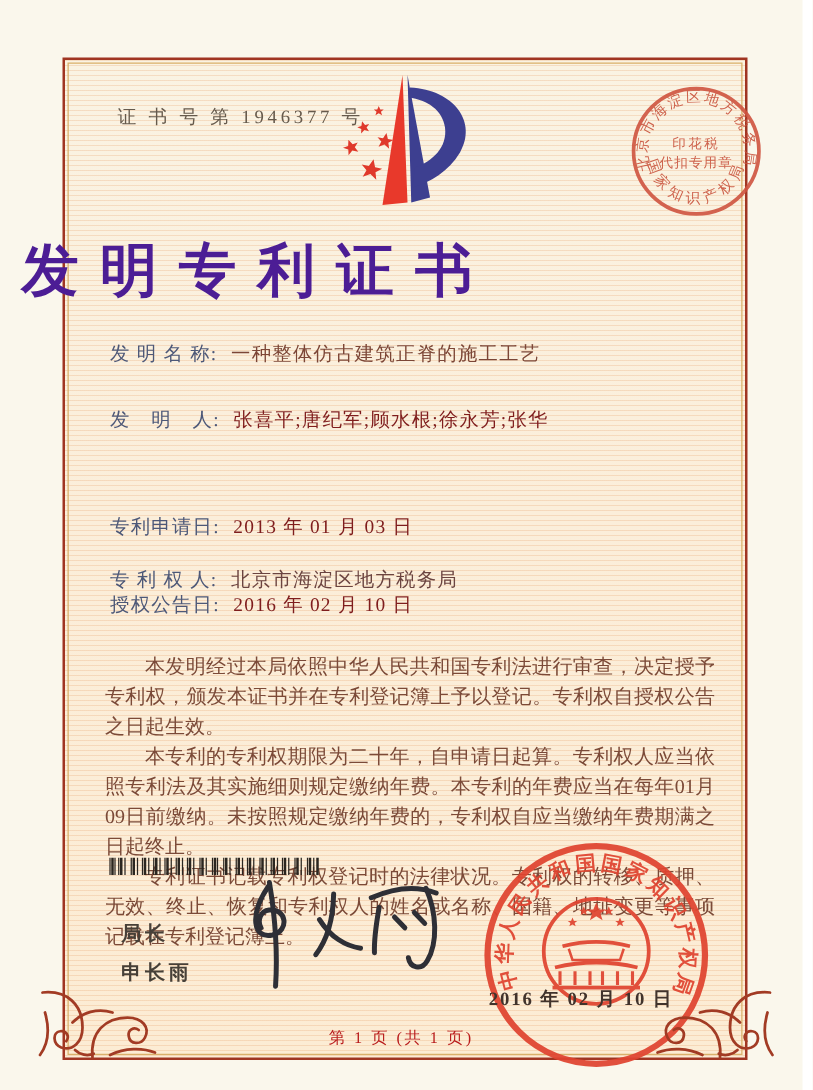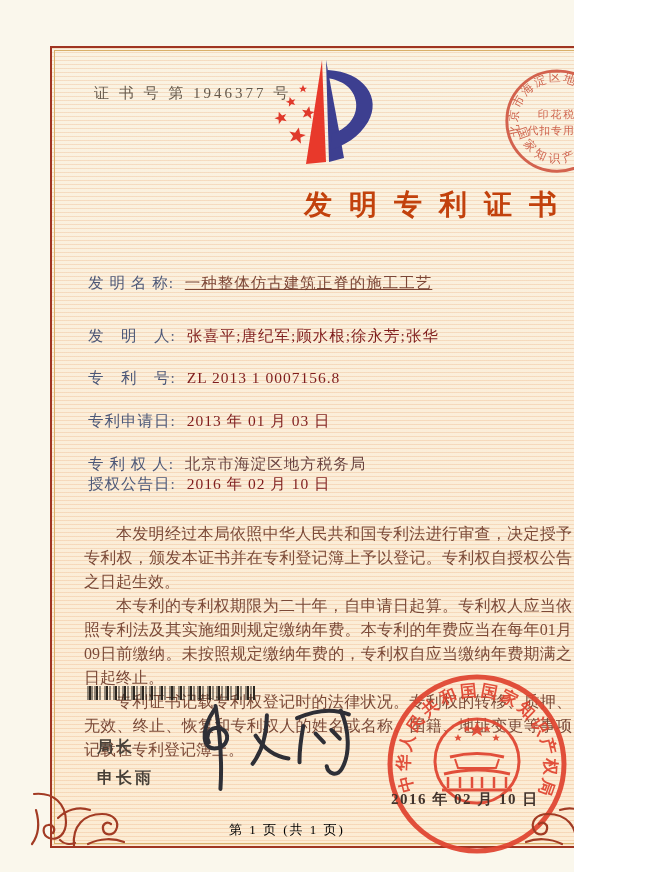--- a/index.html
+++ b/index.html
@@ -1,20 +1,20 @@
 <!DOCTYPE html>
 <html><head>
 <meta charset="utf-8">
 <style>
   * { margin:0; padding:0; box-sizing:border-box; }
   html,body { width:650px; height:872px; }
   body { font-family:"Liberation Serif", serif; }
 
   .page {
-    position:relative; width:574px; height:872px;
+    position:relative; width:642px; height:872px;
     background:#faf7ec; overflow:hidden;
   }
 
   .frame {
     position:absolute; left:50px; top:46px; width:548px; height:802px;
     border:2px solid #a03522;
     background-image:
       repeating-linear-gradient(180deg,
         rgba(233,168,118,0.30) 0px, rgba(233,168,118,0.30) 1px,
         rgba(255,248,236,0) 1px, rgba(255,248,236,0) 4px),
@@ -31,31 +31,31 @@
   }
 
   .logo { position:absolute; left:256px; top:58px; width:140px; height:118px; }
 
   .tax-stamp {
     position:absolute; left:498px; top:62px; width:118px; height:118px;
     opacity:0.9;
   }
 
   .title {
-    position:absolute; left:0; right:0; top:186px; text-align:right;
-    font-size:28px; font-weight:700; color:#c2410c;
+    position:absolute; left:0; right:0; top:186px; text-align:left;
+    font-size:46px; font-weight:700; color:#4c1d95;
     letter-spacing:17px; text-indent:17px;
   }
 
   .field { position:absolute; left:88px; font-size:15.5px; white-space:nowrap; }
   .f0 { top:273px; } .f1 { top:326px; } .f2 { top:368px; }
   .f3 { top:411px; } .f4 { top:454px; } .f5 { top:474px; }
   .field .label { color:#4d5878; letter-spacing:1px; margin-right:7px; }
   .field .value { color:#7f1d1d; letter-spacing:1px; }
-  .f0 .value { color:#7c4636;text-decoration:underline; }
+  .f0 .value { color:#7c4636; }
   .f4 .value { color:#6b4440; }
 
   .body-text {
     position:absolute; left:84px; top:522px; width:488px;
     font-size:16px; line-height:24px; color:#7b4a38; text-align:justify;
   }
   .body-text p { margin:0; text-indent:2em; }
 
   .barcode { position:absolute; left:86px; top:686px; width:170px; height:14px; }
 
@@ -69,21 +69,21 @@
   .signature { position:absolute; left:182px; top:699px; width:185px; height:95px; transform:rotate(-2deg); }
 
   .seal { position:absolute; left:382px; top:671px; width:190px; height:190px; opacity:0.93; }
   .seal-date {
     position:absolute; left:391px; top:790px;
     font-size:15px; font-weight:600; color:#41332c; letter-spacing:1.5px;
   }
 
   .footer {
     position:absolute; left:0; right:0; top:821px; text-align:center;
-    font-size:13px; color:#000000; letter-spacing:2px;
+    font-size:13px; color:#b91c1c; letter-spacing:2px;
   }
 
   .flourish { position:absolute; width:100px; height:100px; }
   .flourish-left  { left:30px;  top:752px; }
   .flourish-right { left:520px; top:752px; transform:scaleX(-1); }
 </style>
 </head>
 <body>
 
 <div class="page">
@@ -124,24 +124,20 @@
 
   <div class="title">发明专利证书</div>
 
   <div class="field f0">
     <span class="label">发 明 名 称:</span>
     <span class="value">一种整体仿古建筑正脊的施工工艺</span>
   </div>
   <div class="field f1">
     <span class="label">发　明　人:</span>
     <span class="value">张喜平;唐纪军;顾水根;徐永芳;张华</span>
-  </div>
-  <div class="field f2">
-    <span class="label">专　利　号:</span>
-    <span class="value">ZL 2013 1 0007156.8</span>
   </div>
   <div class="field f3">
     <span class="label">专利申请日:</span>
     <span class="value">2013 年 01 月 03 日</span>
   </div>
   <div class="field f4">
     <span class="label">专 利 权 人:</span>
     <span class="value">北京市海淀区地方税务局</span>
   </div>
   <div class="field f5">

